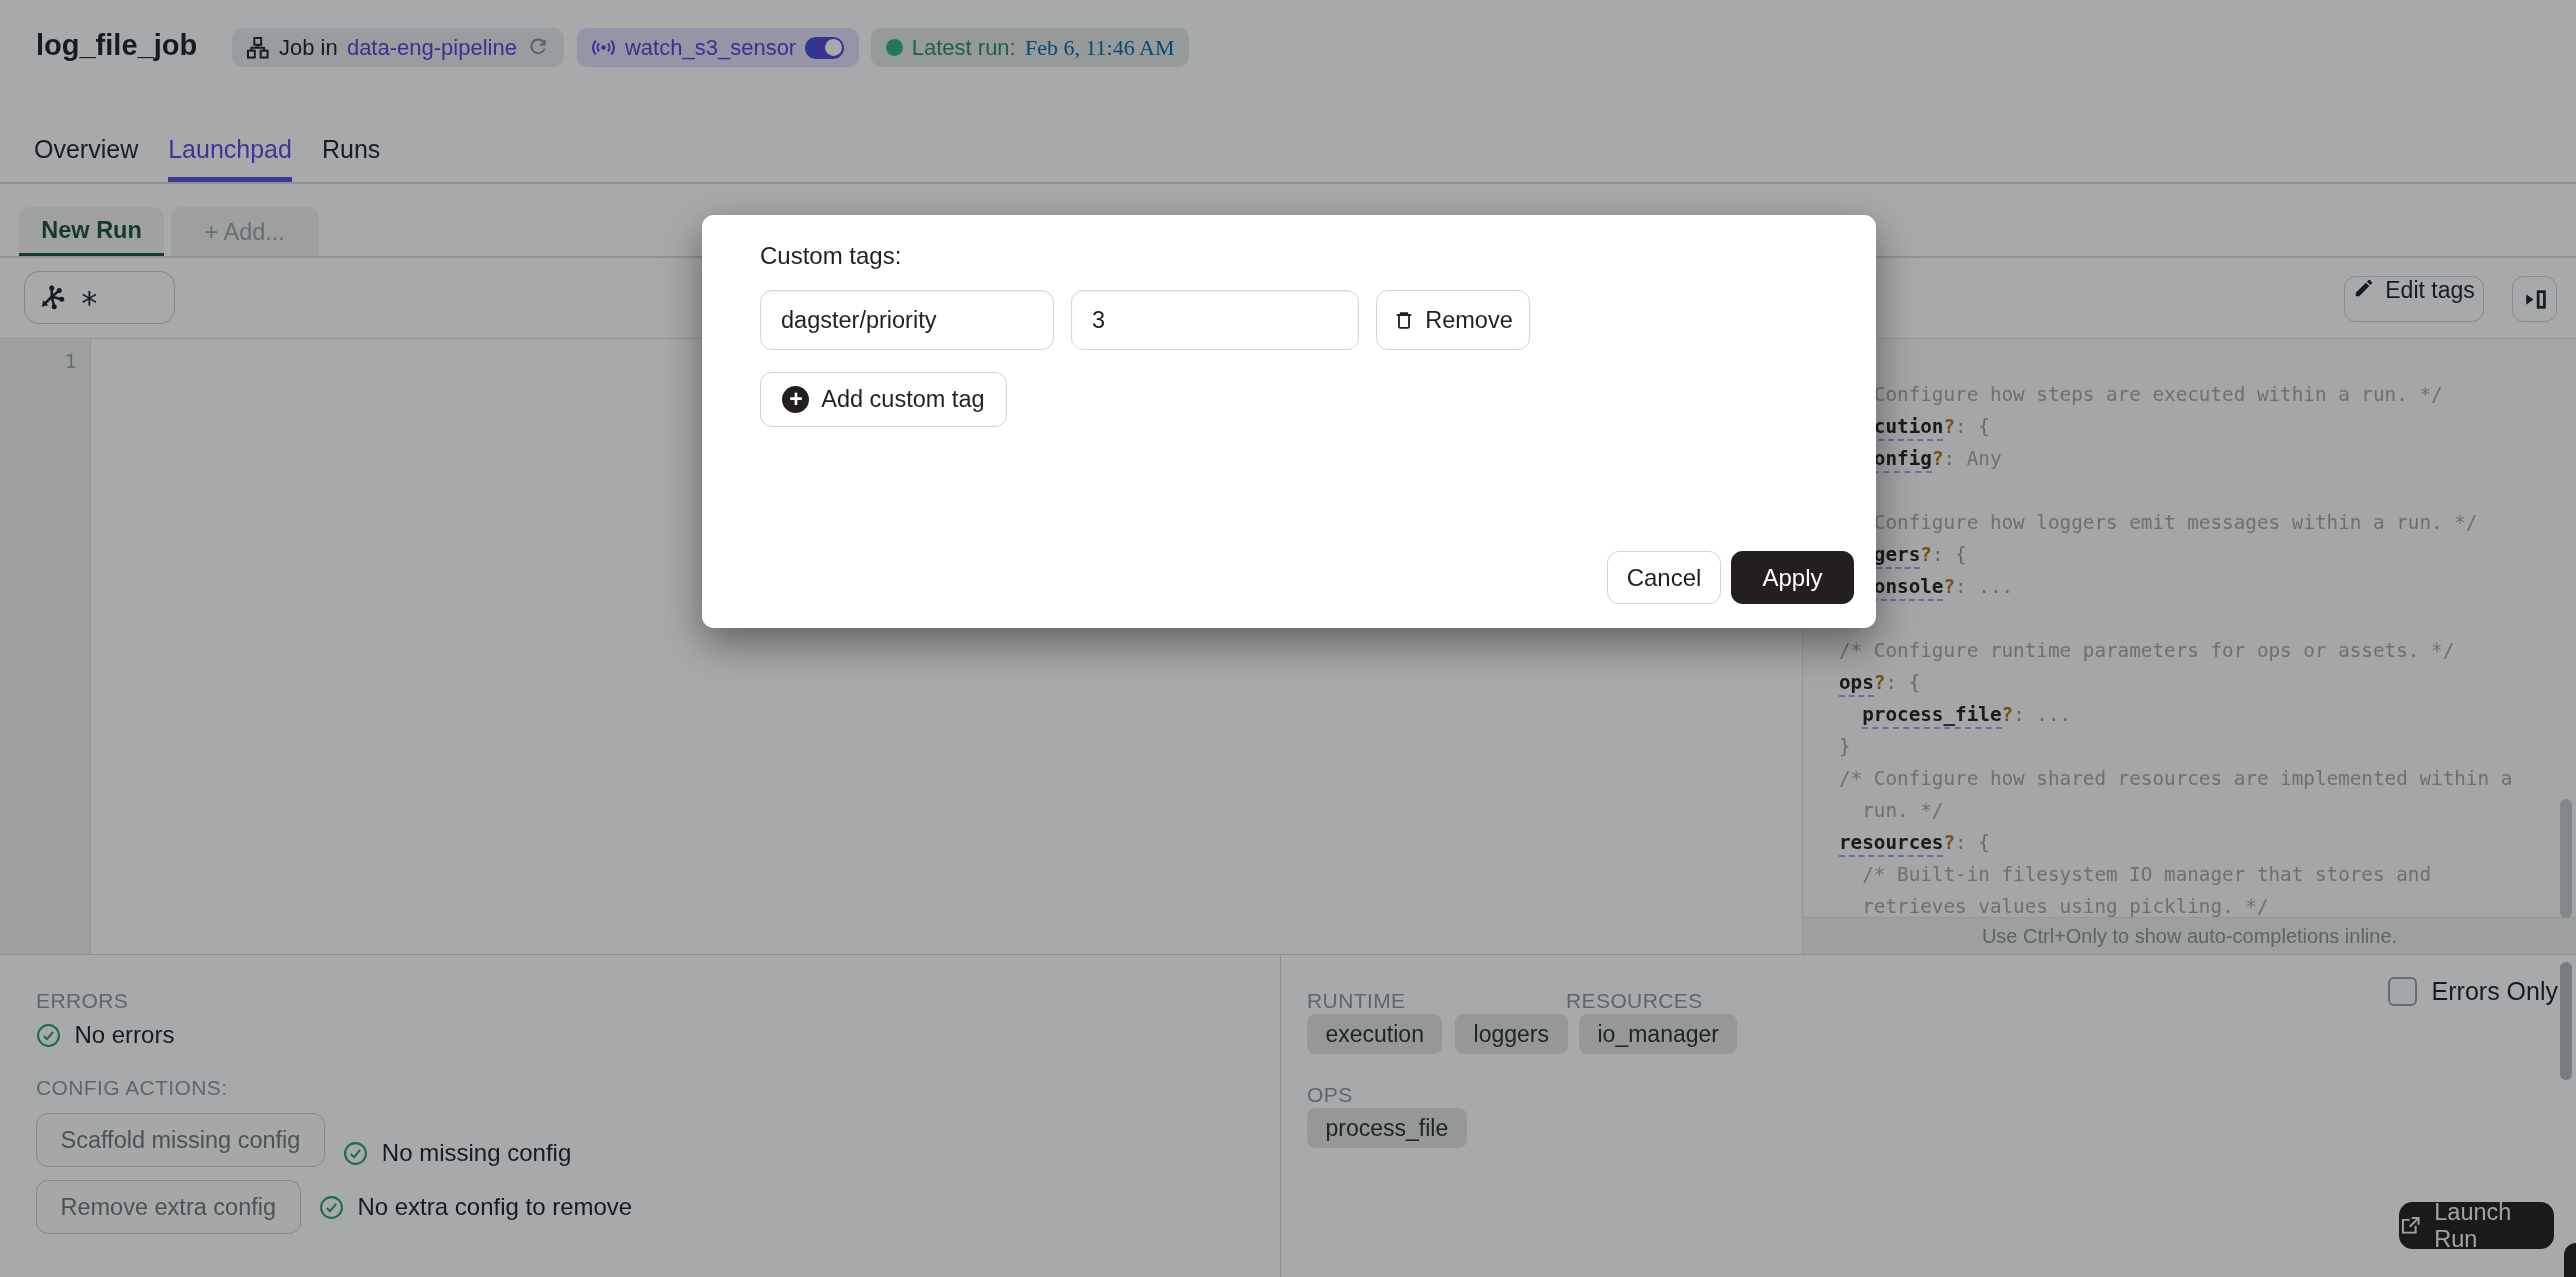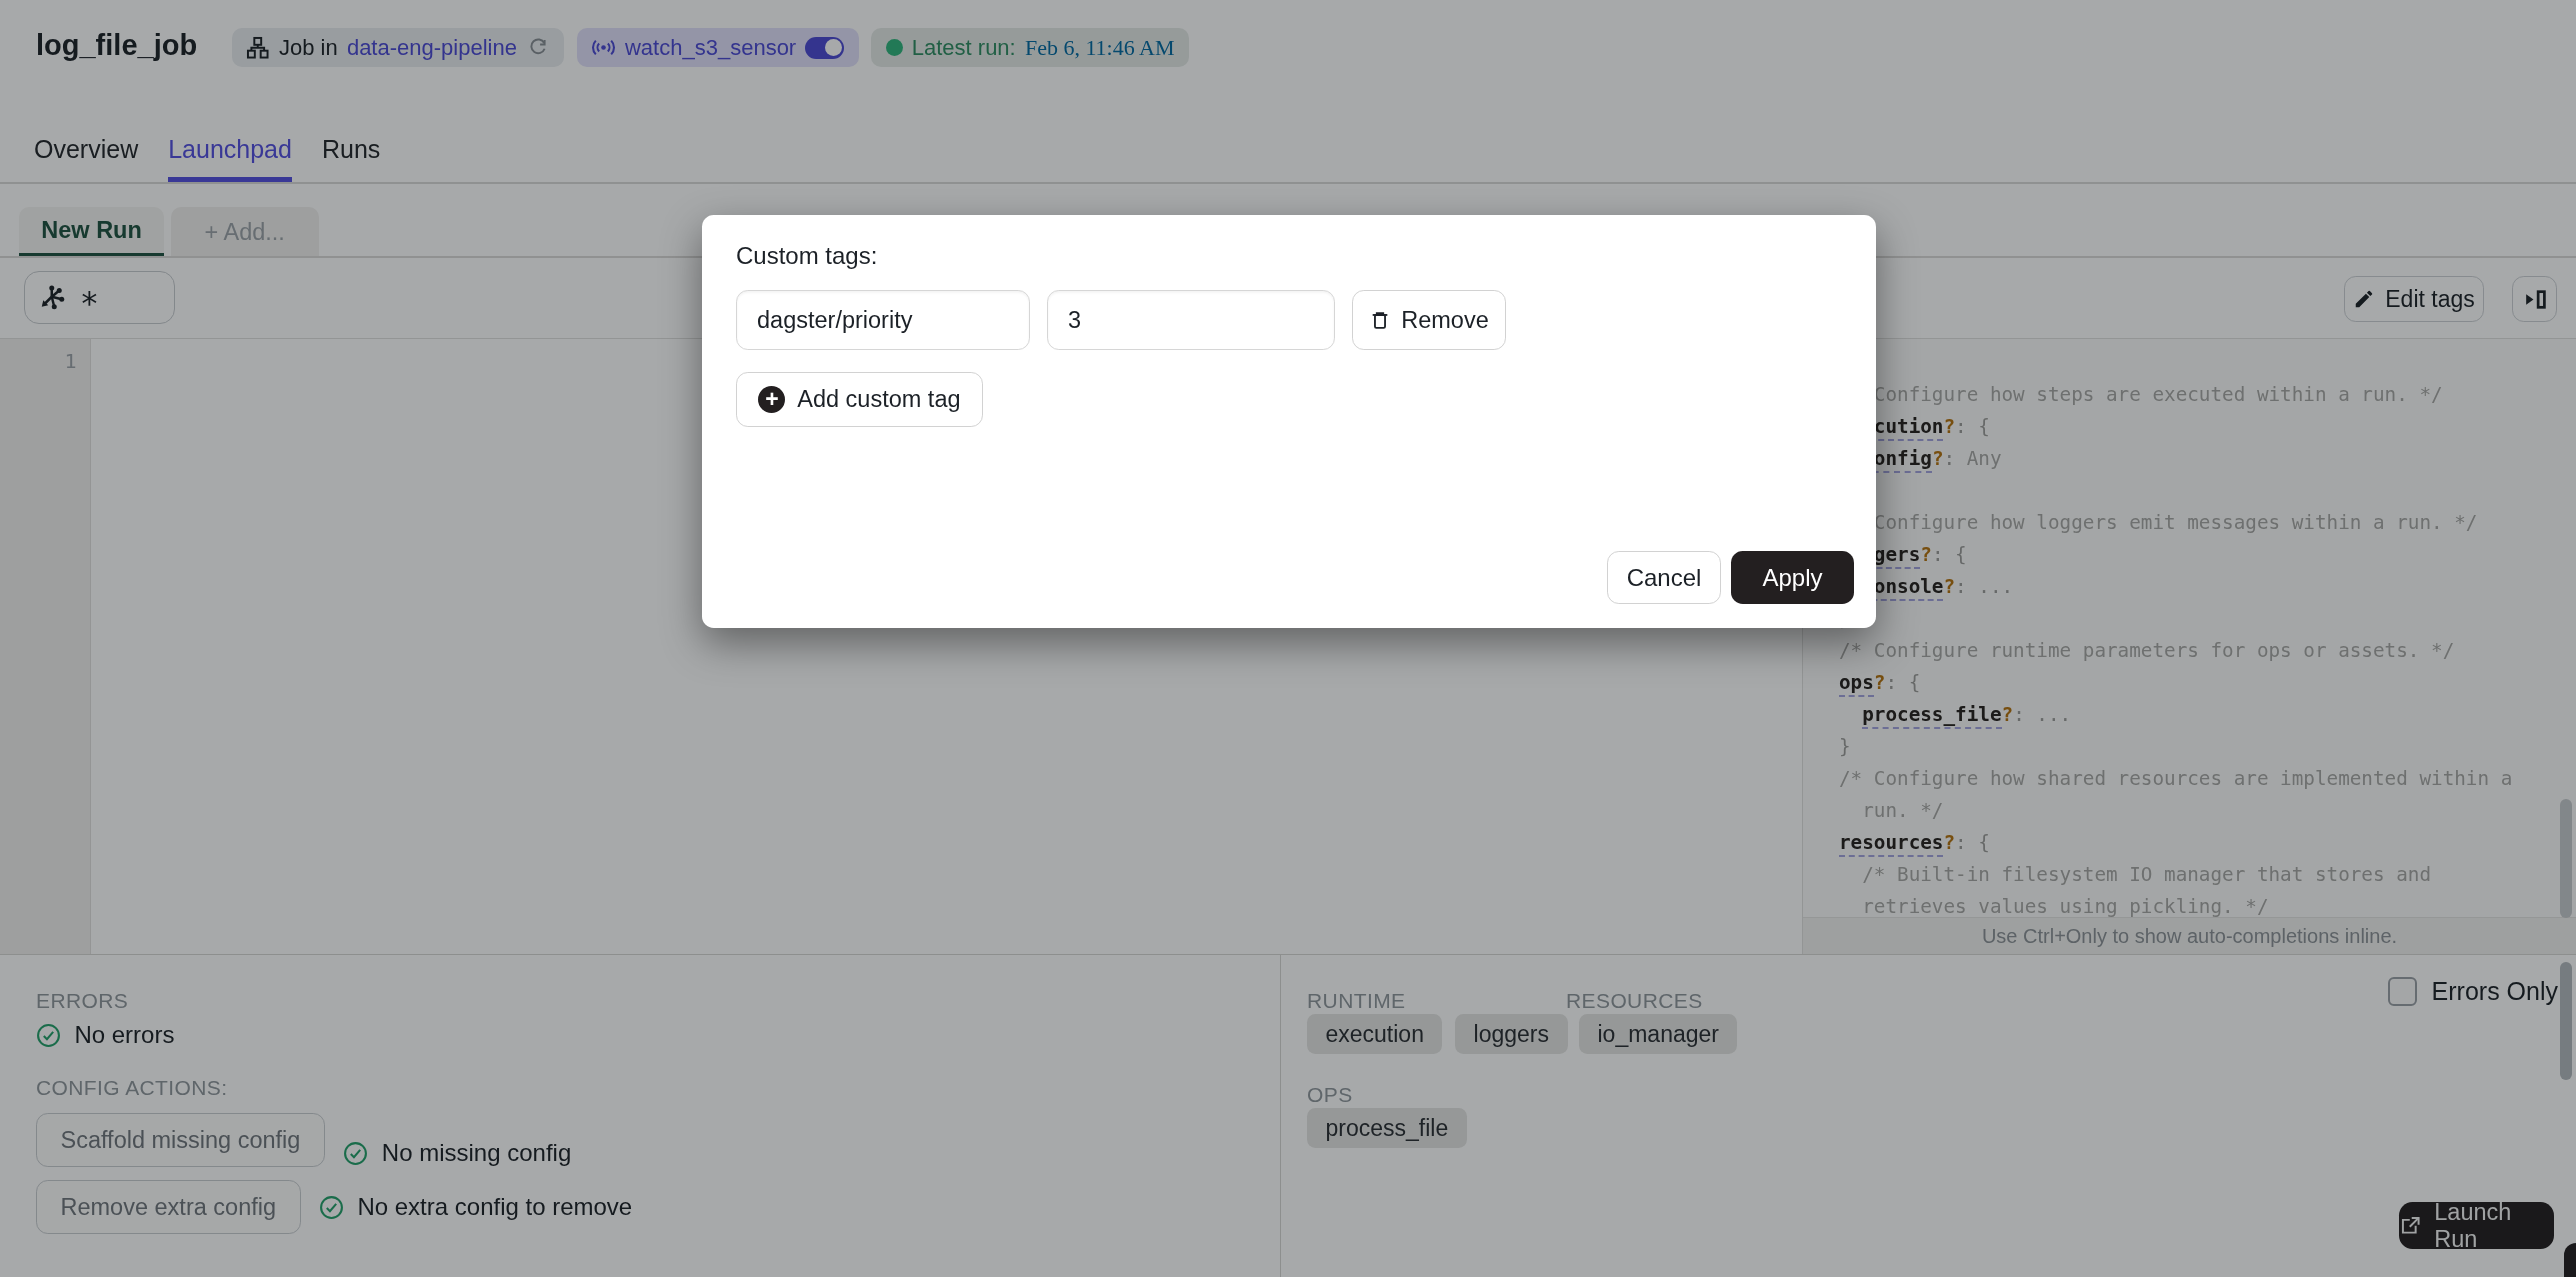--- a/index.html
+++ b/index.html
@@ -31,21 +31,21 @@
   .filetab { border-radius:10px 10px 0 0; display:flex; align-items:center; padding:0 22px; font-size:23.5px; }
   .filetab-new { background:#F5F4F2; color:#1E5240; font-weight:700; border-bottom:5.9px solid #1E5240; }
   .filetab-add { background:#F1F0EE; color:#9CA2A8; padding:0 34px; }
   .filetabs-divider { position:absolute; left:0; top:256px; width:100%; height:1.7px; background:#DCDAD8; }
 
   
   .op-selector { position:absolute; left:23.5px; top:271px; width:151px; height:53px; background:#fff;
     border:1.7px solid #C7CBCF; border-radius:15px; display:flex; align-items:center; gap:11.8px; padding:0 13.4px; }
   .op-star { font-family:"DejaVu Sans Mono",monospace; font-size:32px; color:#1C2127; margin-top:11.8px; }
   .edit-tags-btn { position:absolute; left:2344px; top:276px; width:140px; height:46px; background:#fff;
-    border:1.7px solid #CDD1D5; border-radius:11.8px; display:flex; align-items:center; justify-content:center; gap:10px;
+    border:1.7px solid #CDD1D5; border-radius:11.8px; display:flex; justify-content:center; gap:10px;
     font-size:23px; color:#1C2127; }
   .expand-btn { position:absolute; left:2512px; top:276px; width:45px; height:46px; background:#fff;
     border:1.7px solid #CDD1D5; border-radius:11.8px; display:flex; align-items:center; justify-content:center; }
 
   
   .editor { position:absolute; left:0; top:338px; width:1802px; height:616px; background:#fff; border-top:1.7px solid #E0E0DE; }
   .gutter { position:absolute; left:0; top:0; width:91px; height:100%; background:#F1F0EE; border-right:1.7px solid #E1E0DE; }
   .line-number { position:absolute; top:10px; right:13.4px; font-family:"DejaVu Sans Mono",monospace; font-size:20px; color:#9CA2A8; }
 
   
@@ -79,21 +79,21 @@
   .launch-btn { position:absolute; left:2399px; top:1202px; width:155px; height:47px; border-radius:13.4px;
     background:#231F20; color:#F4F4F4; font-size:23.5px; display:flex; align-items:center; justify-content:center; gap:11.8px; }
   .corner-chip { position:absolute; left:2564px; top:1243px; width:11.8px; height:34px; border-radius:13.4px 0 0 0; background:#231F20; }
 
   
   .overlay { position:absolute; inset:0; background:rgba(12,16,20,0.36); z-index:10; }
   .modal { position:absolute; left:702px; top:215px; width:1174px; height:413px; background:#fff; border-radius:11.8px;
     box-shadow:0 15px 40px rgba(0,0,0,0.42); z-index:20; }
   .modal-header { height:86px; border-bottom:1.7px solid #ECECEC; display:flex; align-items:center; gap:17px; padding:0 34px; }
   .modal-title { font-size:25px; font-weight:600; color:#2B2829; }
-  .modal-body { padding:27px 34px 0 34px; }
+  .modal-body { padding:27px 34px 0 26px;margin-left:32px; }
   .custom-tags-label { font-size:24px; color:#1C2127; }
   .tag-row { margin-top:20px; display:flex; gap:17px; }
   .tag-input { height:60px; border:1.7px solid #D6D6D6; border-radius:11.8px; padding:0 20px; font-size:23.5px; color:#1C2127;
     background:#fff; box-shadow:inset 0 1.7px 2.5px rgba(0,0,0,0.05); outline:none; font-family:"Liberation Sans",sans-serif; }
   .tag-key { width:294px; } .tag-value { width:288px; }
   .remove-btn { height:60px; width:154px; border:1.7px solid #D2D2D2; border-radius:11.8px; background:#fff;
     display:flex; align-items:center; justify-content:center; gap:10px; font-size:23.5px; color:#1C2127; }
   .add-tag-btn { margin-top:22px; height:55px; width:247px; border:1.7px solid #D2D2D2; border-radius:11.8px; background:#fff;
     display:flex; align-items:center; justify-content:center; gap:11.8px; font-size:23.5px; color:#1C2127; }
   .plus-circle { width:27px; height:27px; border-radius:50%; background:#231F20; color:#fff; display:flex;

